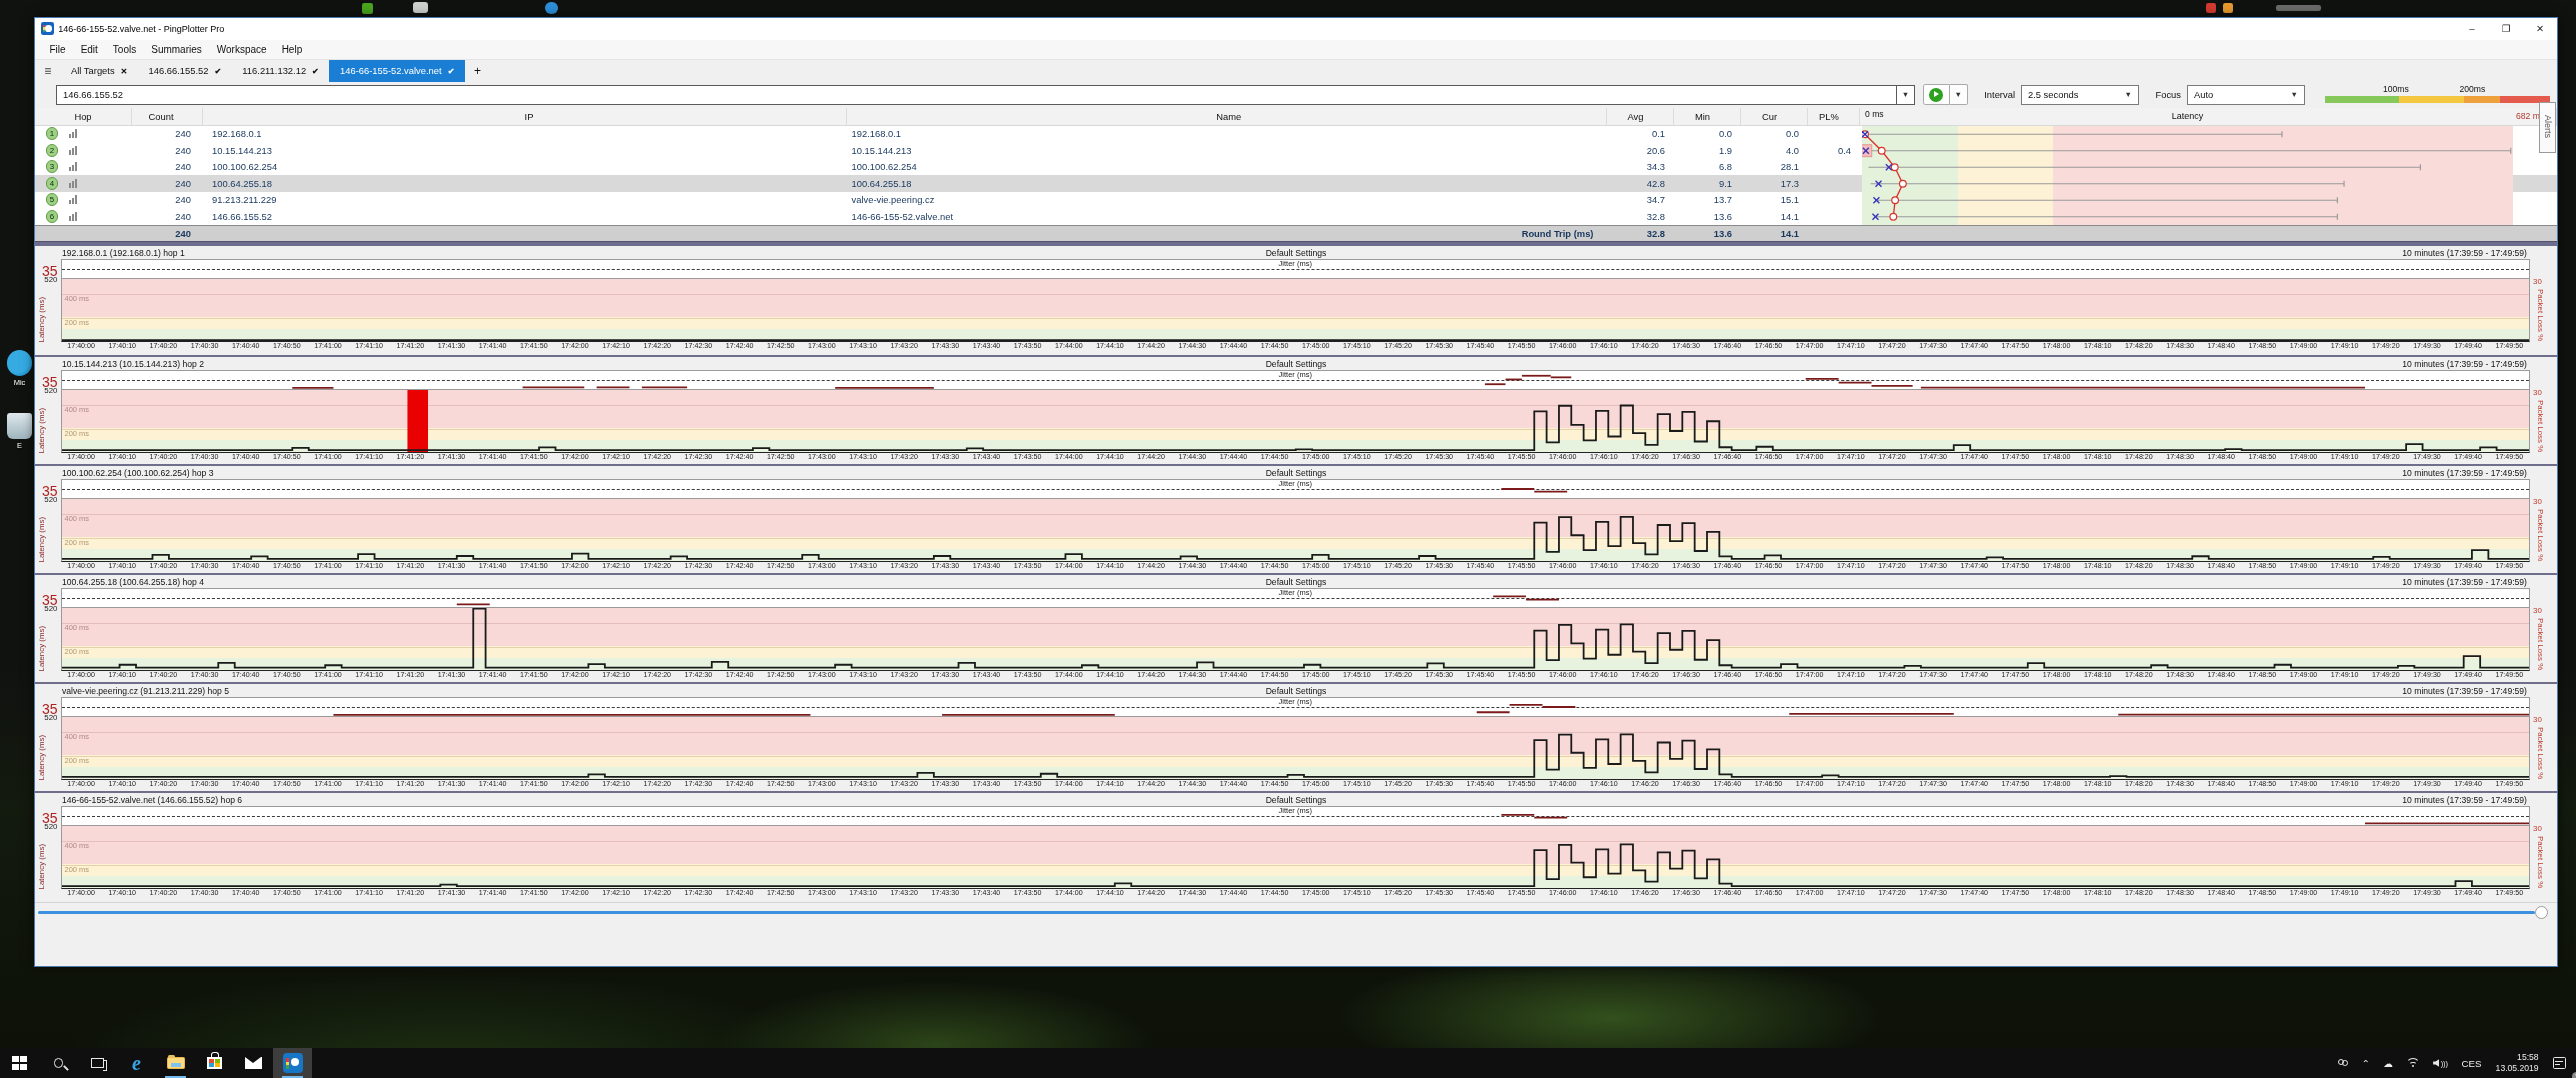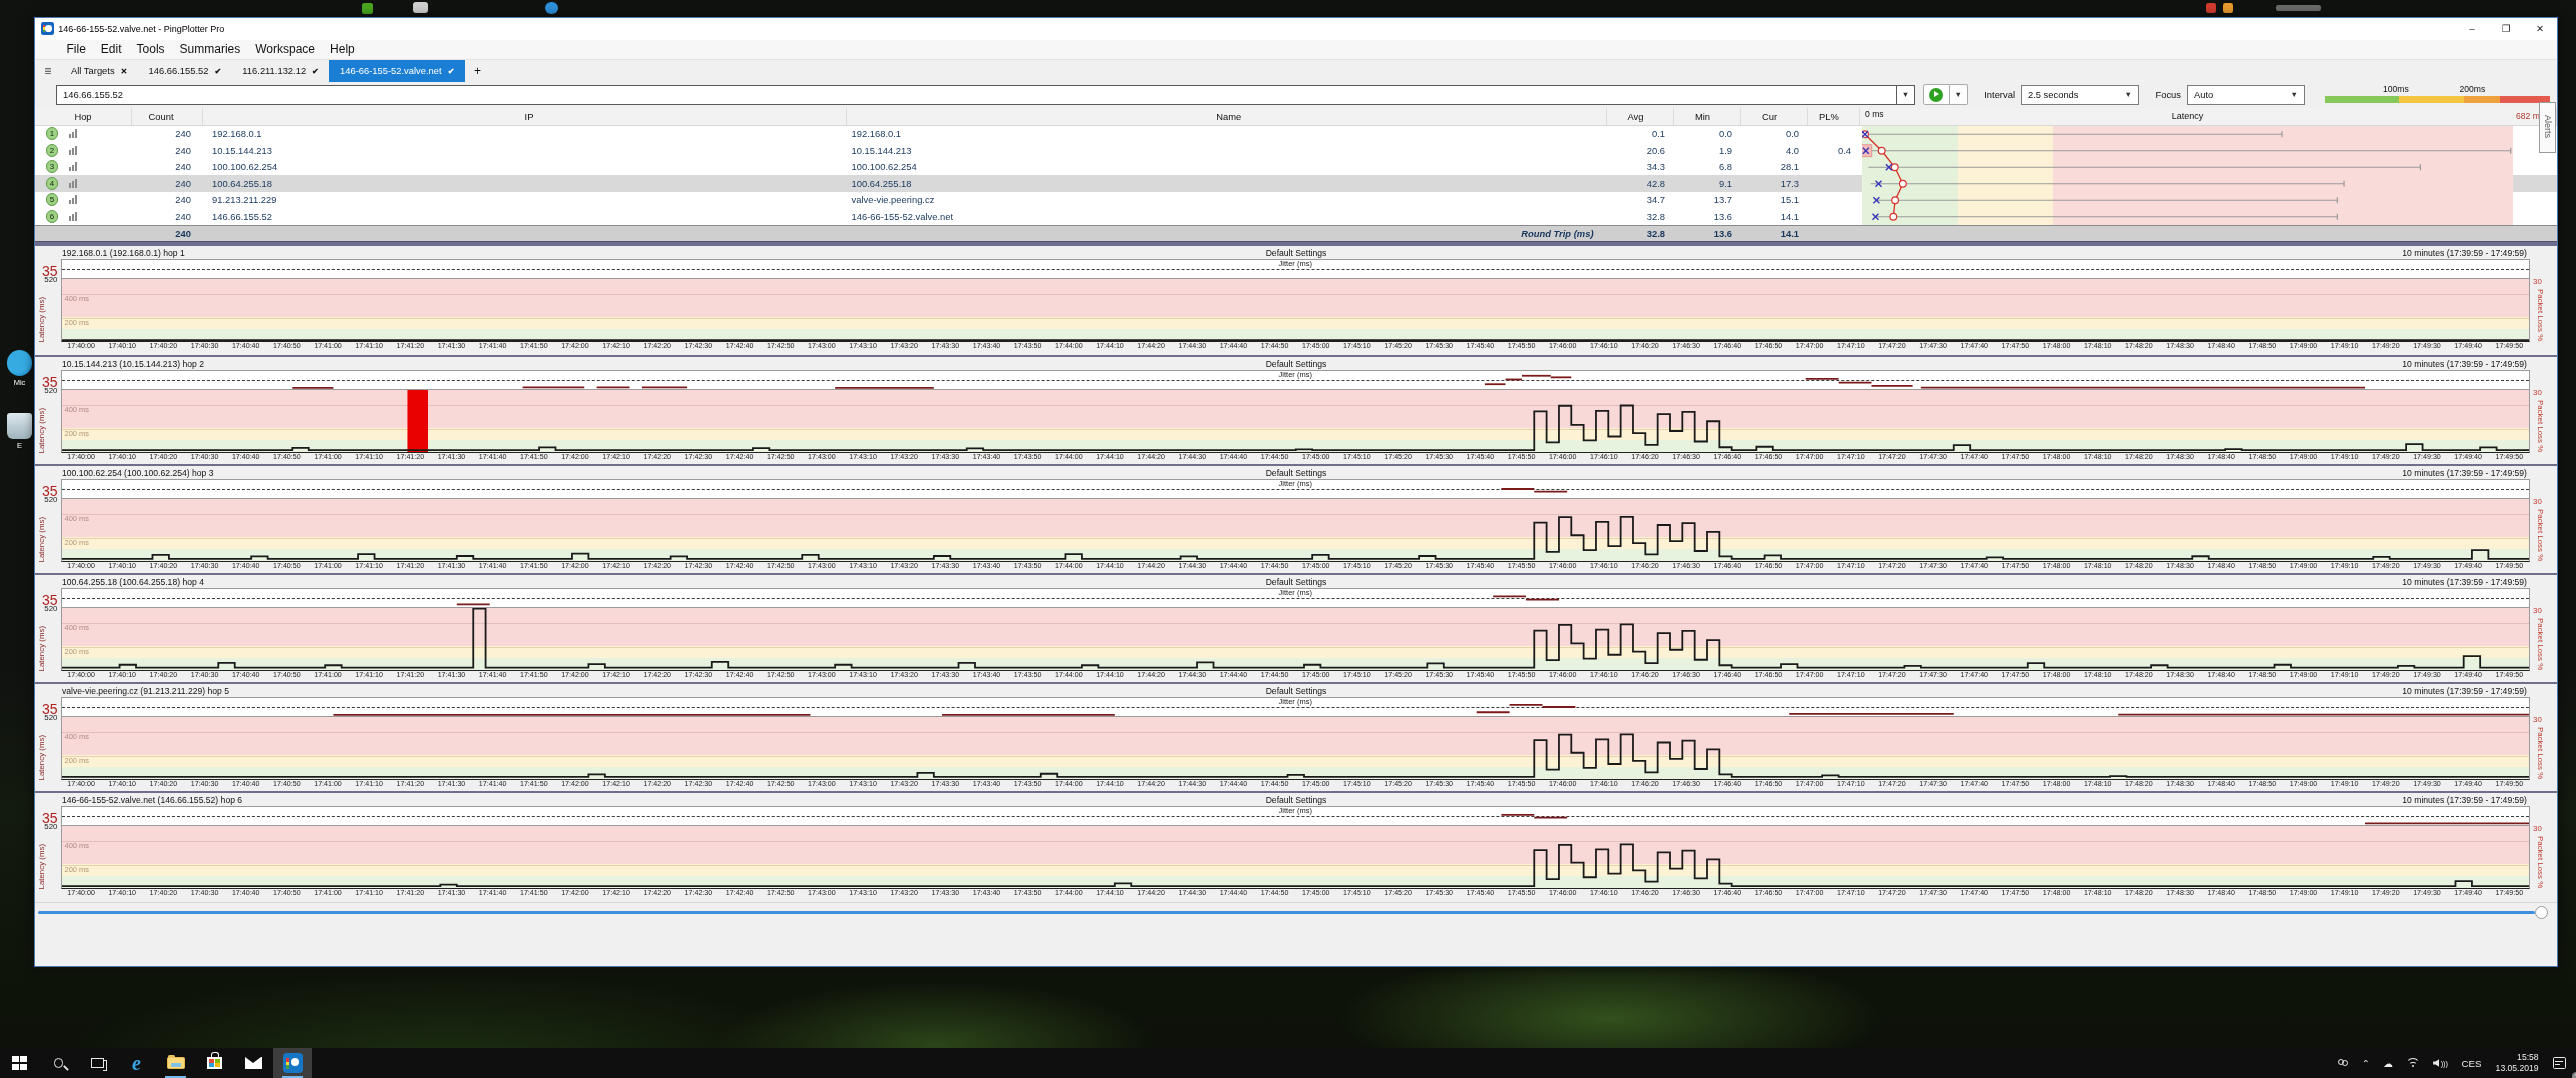--- a/index.html
+++ b/index.html
@@ -18,22 +18,22 @@
   
   #win{position:absolute;left:34px;top:16.5px;width:2524px;height:950px;background:#f0f0f0;
     border:0.7px solid #4a7ab0;box-shadow:0 0 10.5px rgba(0,0,0,.6);display:flex;flex-direction:column;}
   #titlebar{height:22.5px;background:#fff;display:flex;align-items:center;font-size:9px;color:#000;flex:0 0 auto;}
   .appico{width:12.7px;height:12.7px;margin:0 4.5px 0 6px;background:#1565c0;border-radius:2.2px;position:relative;}
   .appico:before{content:"";position:absolute;right:2.2px;top:3px;width:6.7px;height:6.7px;border-radius:50%;background:#fff;}
   .appico:after{content:"";position:absolute;left:1.5px;top:3px;width:2.2px;height:6.7px;
     background:linear-gradient(#e53935 0 33%,#fdd835 33% 66%,#43a047 66% 100%);}
   #titlebar .sp{flex:1;}
   .wc{width:34px;height:22.5px;display:flex;align-items:center;justify-content:center;font-size:9.7px;color:#222;}
-  #menubar{height:19.5px;background:#f7f7f7;display:flex;align-items:center;padding-left:24px;
-    font-size:12px;color:#111;flex:0 0 auto;border-bottom:0.7px solid #e3e3e3;}
+  #menubar{height:19.5px;background:#f7f7f7;display:flex;align-items:center;padding-left:7px;
+    font-size:10px;color:#111;flex:0 0 auto;border-bottom:0.7px solid #e3e3e3;}
   #menubar span{padding:3px 7.5px;}
   #tabbar{height:22.5px;background:#f0f0f0;display:flex;align-items:stretch;font-size:9.4px;flex:0 0 auto;}
   #hamburger{width:25.5px;display:flex;align-items:center;justify-content:center;font-size:12px;color:#444;}
   .tab{display:flex;align-items:center;gap:6px;padding:0 10.5px;color:#111;}
   .tab .glyph{font-size:8.2px;font-weight:bold;}
   .tab.active{background:#1a7fd4;color:#fff;}
   .tab-plus{display:flex;align-items:center;padding:0 9px;font-size:12px;color:#111;}
   
   #targetbar{height:25.5px;display:flex;align-items:center;padding:0 7.5px 0 21px;gap:0;flex:0 0 auto;background:#f0f0f0;position:relative;}
   #target-input{flex:1;height:19.5px;border:0.7px solid #5a5a5a;border-right:none;background:#fff;
@@ -77,21 +77,21 @@
   .bars{display:inline-flex;align-items:flex-end;gap:1.1px;height:9px;}
   .bars i{width:1.9px;background:#8a8a8a;display:block;}
   #latoverlay{position:absolute;left:1827px;top:18px;width:651px;height:99px;
     background:linear-gradient(90deg,#e4f1db 0 14.7%,#fdf2d5 14.7% 29.3%,#f9dbd9 29.3% 100%);}
   #latoverlay svg{position:absolute;inset:0;width:100%;height:100%;}
   #lathead{position:absolute;left:1827px;top:0;width:696px;height:18px;font-size:8.6px;color:#111;}
   #lathead .lh-l{position:absolute;left:3px;top:1px;}
   #lathead .lh-c{position:absolute;left:0;width:651px;text-align:center;top:3px;font-size:9px;}
   #lathead .lh-r{position:absolute;left:654px;top:3.7px;color:#b03a2e;}
   #rtrow{background:#cfcfcf;border-top:1.5px solid #8a8a8a;font-weight:bold;}
-  #rtrow .c-name{text-align:right;padding-right:13.5px;display:block;font-style:italic;}
+  #rtrow .c-name{text-align:right;padding-right:13.5px;display:block;}
   #filler{background:#c9c9c9;height:36px;position:relative;font-size:9.4px;}
   #focus-line{position:absolute;right:46px;top:2.2px;color:#0a58b4;}
   #splitter{height:5.2px;background:#6d6d8d;border-top:0.7px solid #52526e;flex:0 0 auto;}
   
   #graphs{flex:0 0 auto;background:#f0f0f0;}
   .graph{height:109px;border-top:2.2px solid #6f6f8c;position:relative;padding-top:0.7px;}
   .graph:first-child{border-top:none;}
   .g-head{height:12px;position:relative;font-size:8.6px;color:#111;}
   .g-title{position:absolute;left:27px;top:0.7px;}
   .g-center{position:absolute;left:0;right:0;text-align:center;top:0.7px;}

